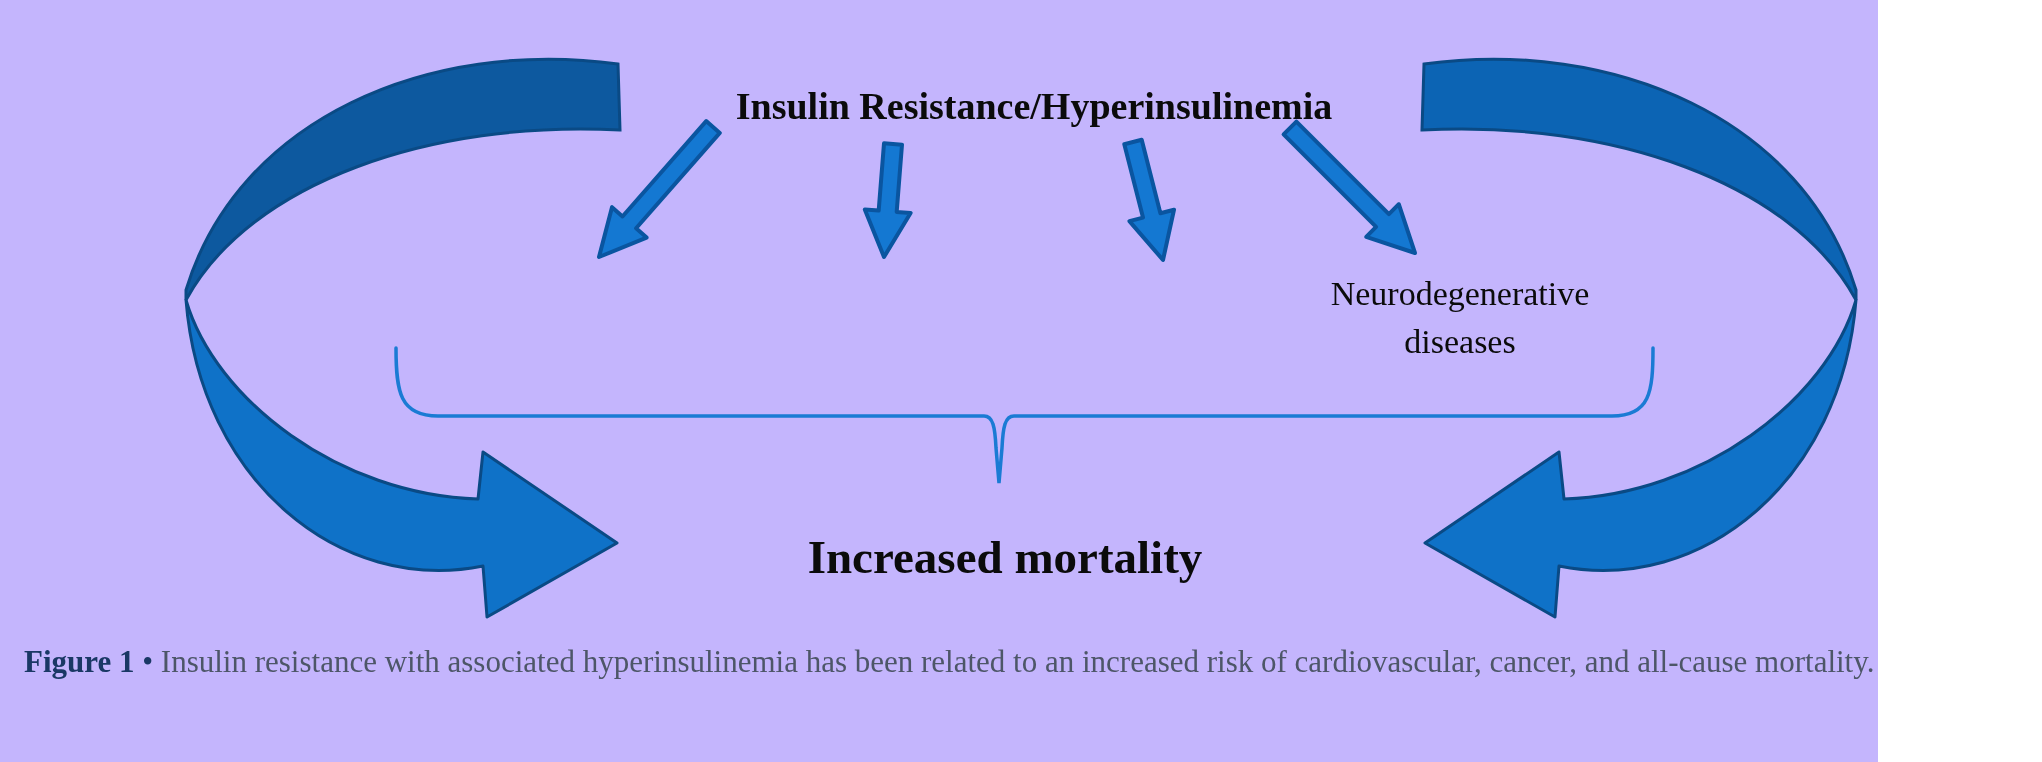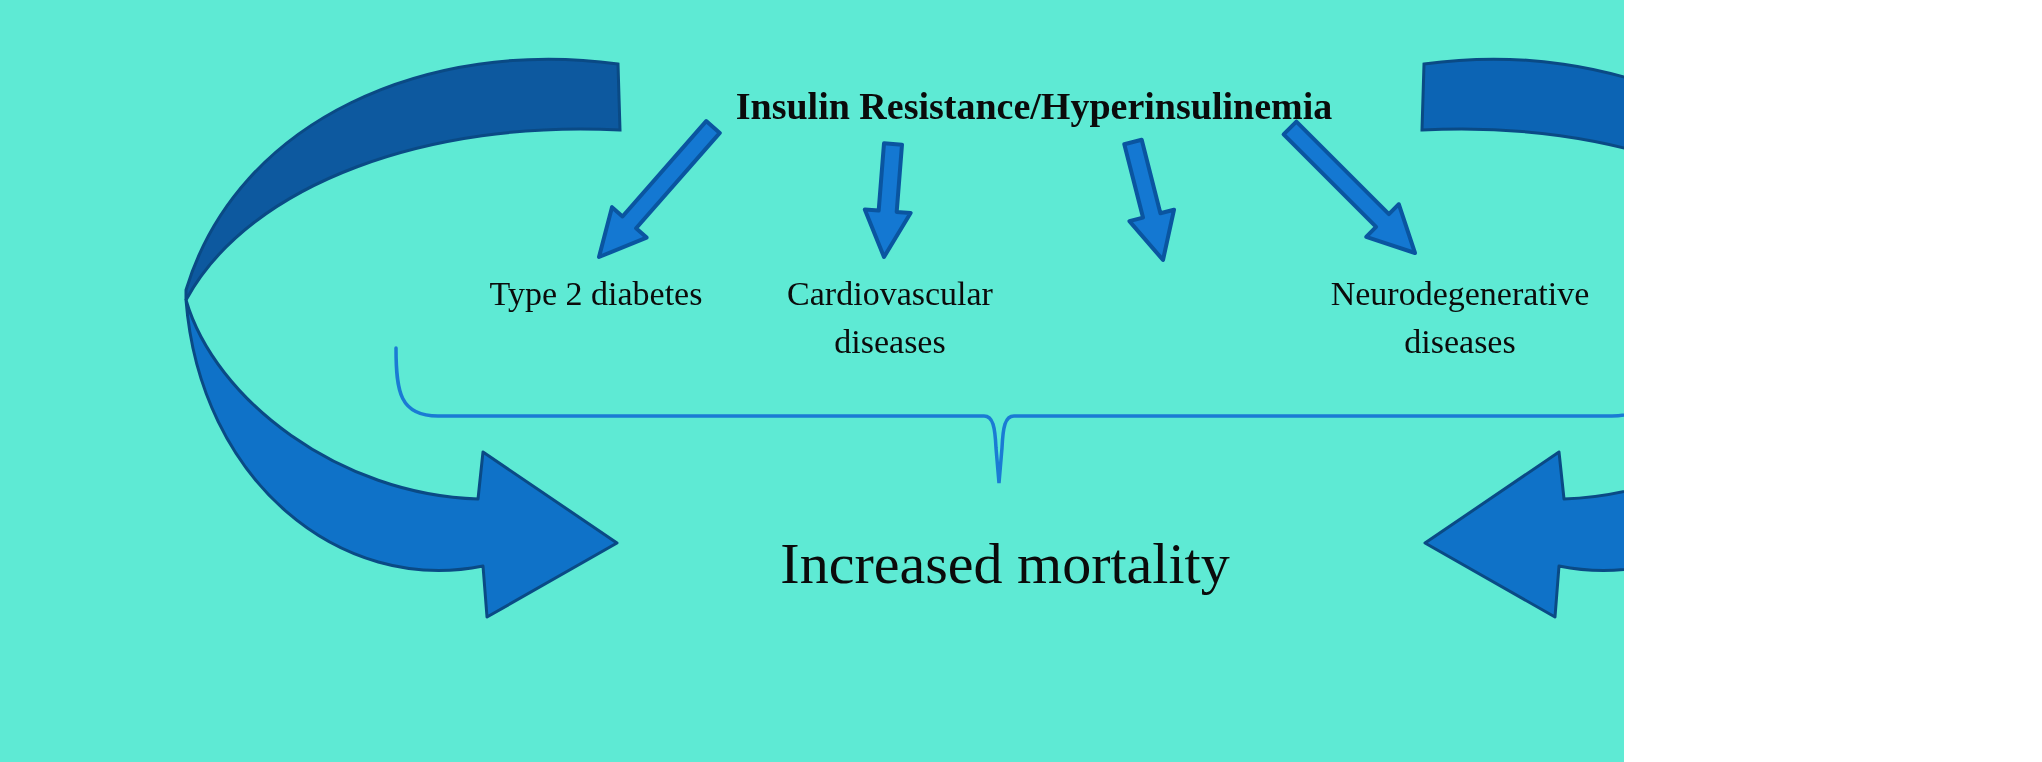--- a/index.html
+++ b/index.html
@@ -1,28 +1,28 @@
 <!DOCTYPE html>
 <html><head>
 <meta charset="utf-8">
 <style>
   html,body{margin:0;padding:0;background:#fff;}
-  .stage{position:relative;width:1624px;height:762px;background:#5eead4;overflow:hidden;
+  .stage{position:relative;width:1878px;height:762px;background:#c4b5fd;overflow:hidden;
          font-family:"Liberation Serif", serif;}
   .stage svg{position:absolute;left:0;top:0;}
   .txt{position:absolute;color:#0b0b0b;}
   .title{top:84px;left:1034px;transform:translateX(-50%);font-size:38px;font-weight:bold;
          white-space:nowrap;letter-spacing:0px;}
   .outcome{top:270px;transform:translateX(-50%);font-size:34px;line-height:48px;
            text-align:center;}
   .outcome.o1{left:596px;width:320px;}
   .outcome.o2{left:890px;width:250px;}
   .outcome.o3{left:1163px;width:190px;}
   .outcome.o4{left:1460px;width:320px;}
-  .mortality{top:530px;left:1005px;transform:translateX(-50%);font-size:58px;font-weight:normal;
+  .mortality{top:530px;left:1005px;transform:translateX(-50%);font-size:47px;font-weight:bold;
              white-space:nowrap;}
   .caption{position:absolute;left:24px;top:636px;width:1950px;margin:0;
            font-size:31px;line-height:52px;color:#4d5668;text-align:justify;}
   .figlabel{color:#1a3865;font-weight:bold;}
   .figbullet{color:#1a3865;}
 </style>
 </head>
 <body>
 
 <div class="stage">
@@ -40,20 +40,23 @@
     <path d="M 706.2,121.1 L 622.5,216.5 L 612,207.2 L 599,257 L 646.6,237.6 L 636.1,228.3 L 719.8,132.9 Z" fill="#1478d2" stroke="#0a55a0" stroke-width="4" stroke-linejoin="round"></path>
     <path d="M 884,143.3 L 878.7,210.5 L 864.8,209.4 L 884,257 L 910.6,213 L 896.7,211.9 L 902,144.7 Z" fill="#1478d2" stroke="#0a55a0" stroke-width="4" stroke-linejoin="round"></path>
     <path d="M 1124.3,144.2 L 1143,217.6 L 1129.4,221.1 L 1163,260 L 1174,209.7 L 1160.4,213.2 L 1141.7,139.8 Z" fill="#1478d2" stroke="#0a55a0" stroke-width="4" stroke-linejoin="round"></path>
     <path d="M 1283.6,134.4 L 1376.1,226.9 L 1366.2,236.8 L 1415,253 L 1398.8,204.2 L 1388.9,214.1 L 1296.4,121.6 Z" fill="#1478d2" stroke="#0a55a0" stroke-width="4" stroke-linejoin="round"></path>
 
     <path d="M 396,348 C 396,392 400,416 438,416 L 984,416 C 993,416 995,427 996,448 L 999,483 L 1002,448 C 1003,427 1005,416 1014,416 L 1612,416 C 1650,416 1653,392 1653,348" fill="none" stroke="#1a7bd4" stroke-width="3.5" stroke-linecap="round"></path>
   </svg>
 
   <div class="txt title">Insulin Resistance/Hyperinsulinemia</div>
 
-  <div class="txt outcome o1">Type 2 diabetes</div>
-  <div class="txt outcome o2">Cardiovascular diseases</div>
   <div class="txt outcome o4">Neurodegenerative diseases</div>
 
   <div class="txt mortality">Increased mortality</div>
 
+  <p class="caption">
+    <span class="figlabel">Figure 1</span>
+    <span class="figbullet">•</span>
+    <span>Insulin resistance with associated hyperinsulinemia has been related to an increased risk of cardiovascular, cancer, and all-cause mortality.</span>
+  </p>
 
 </div>
 
 </body></html>

